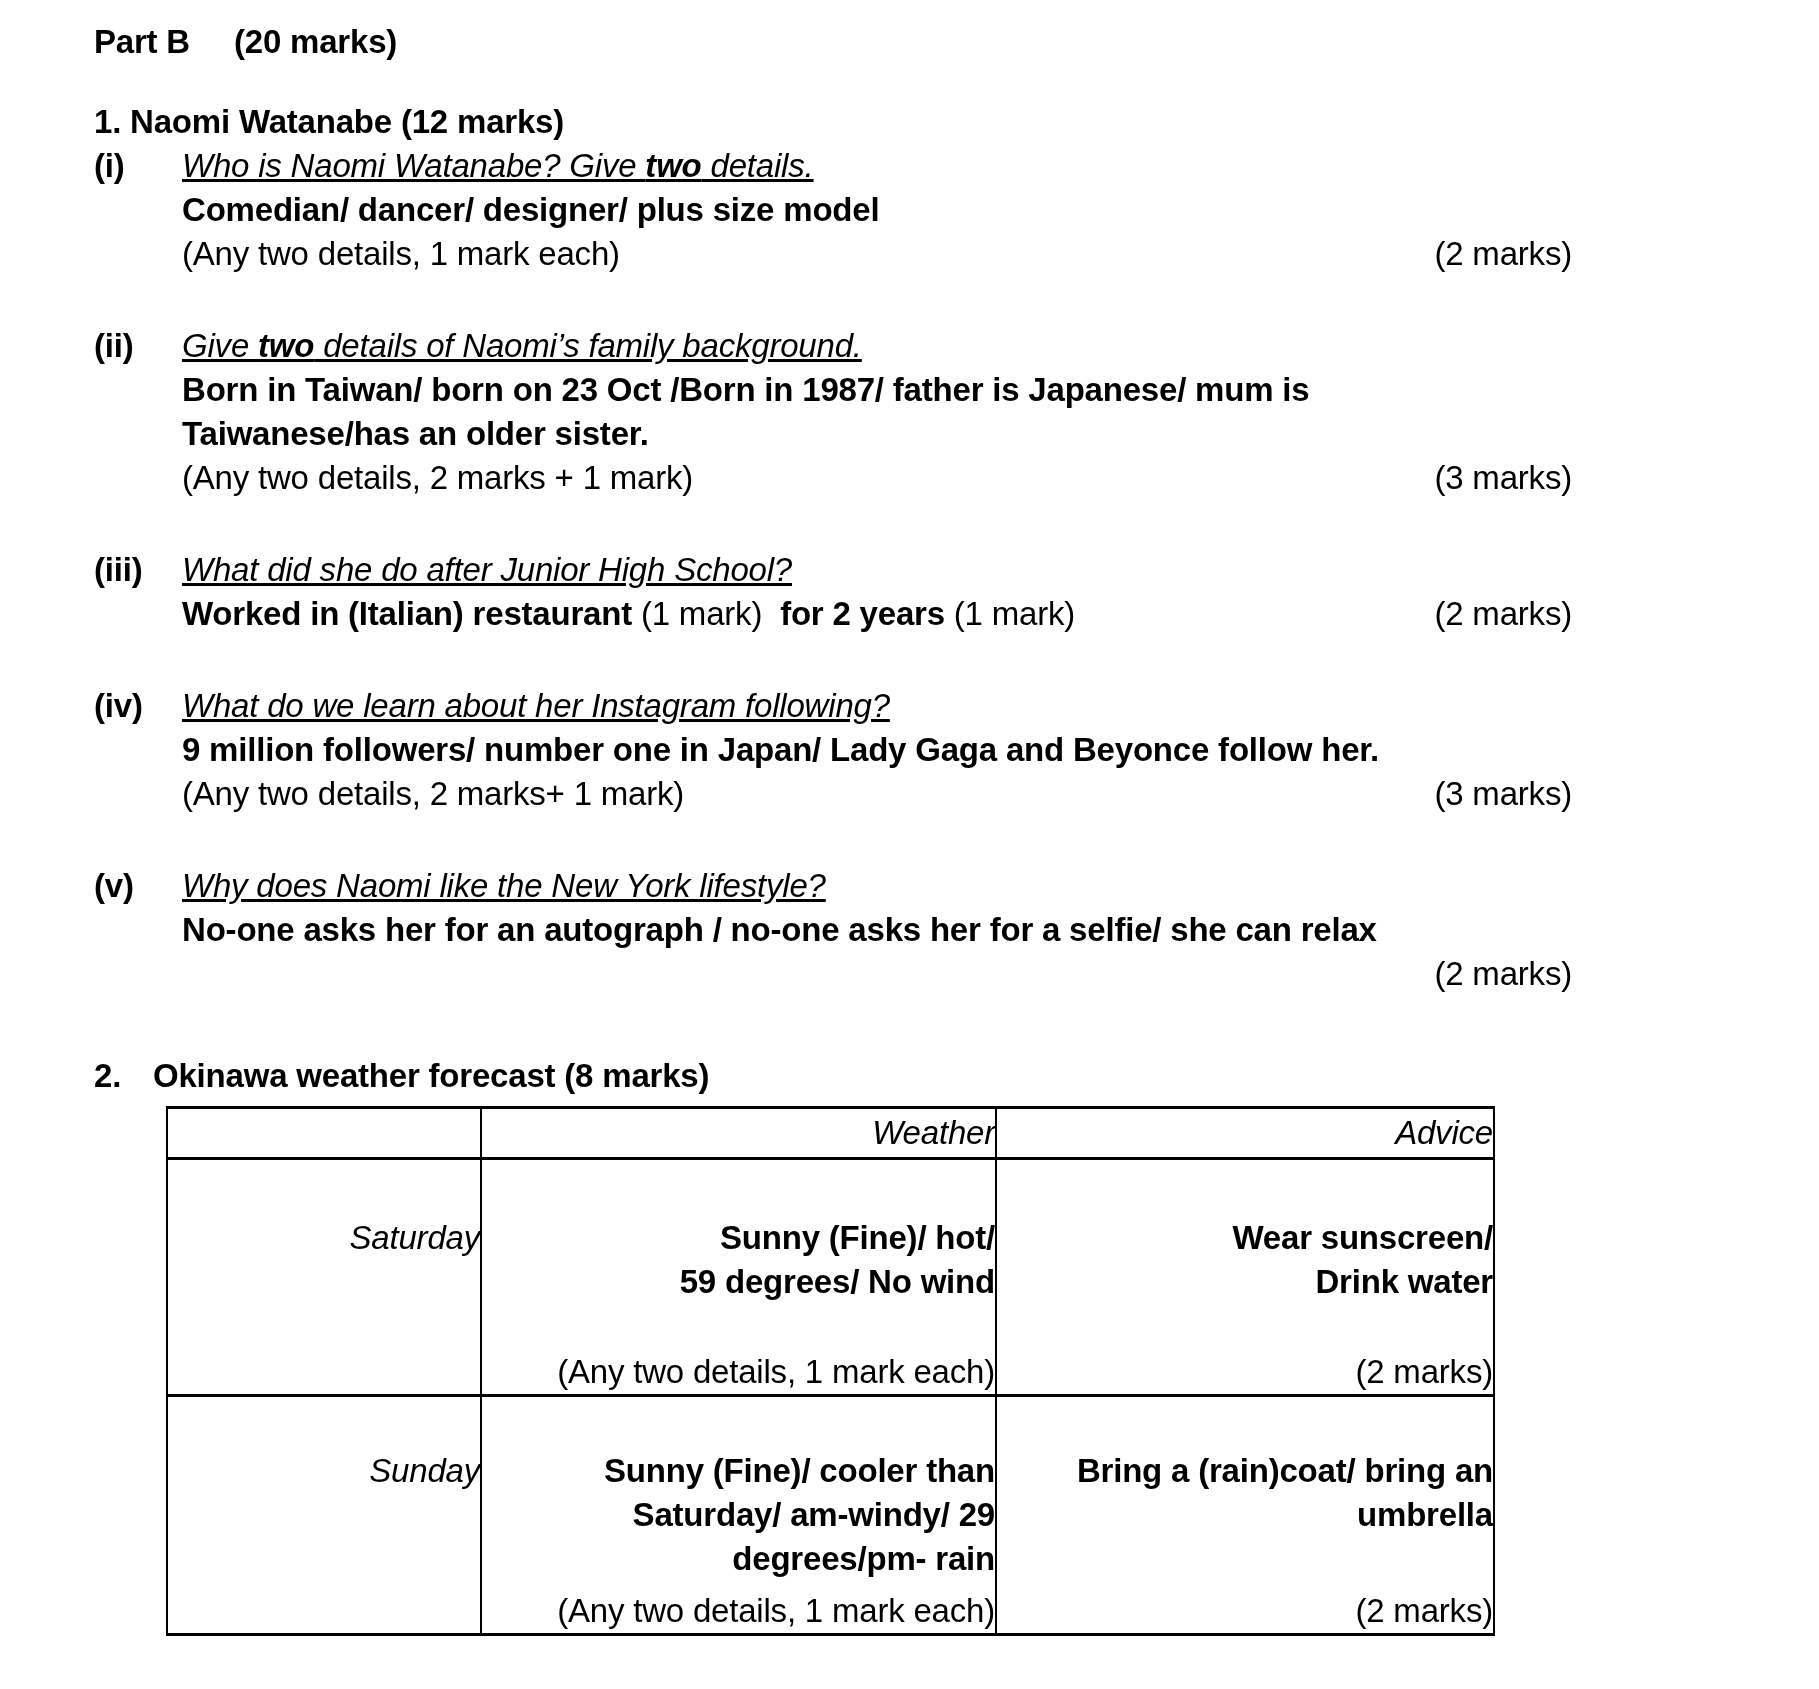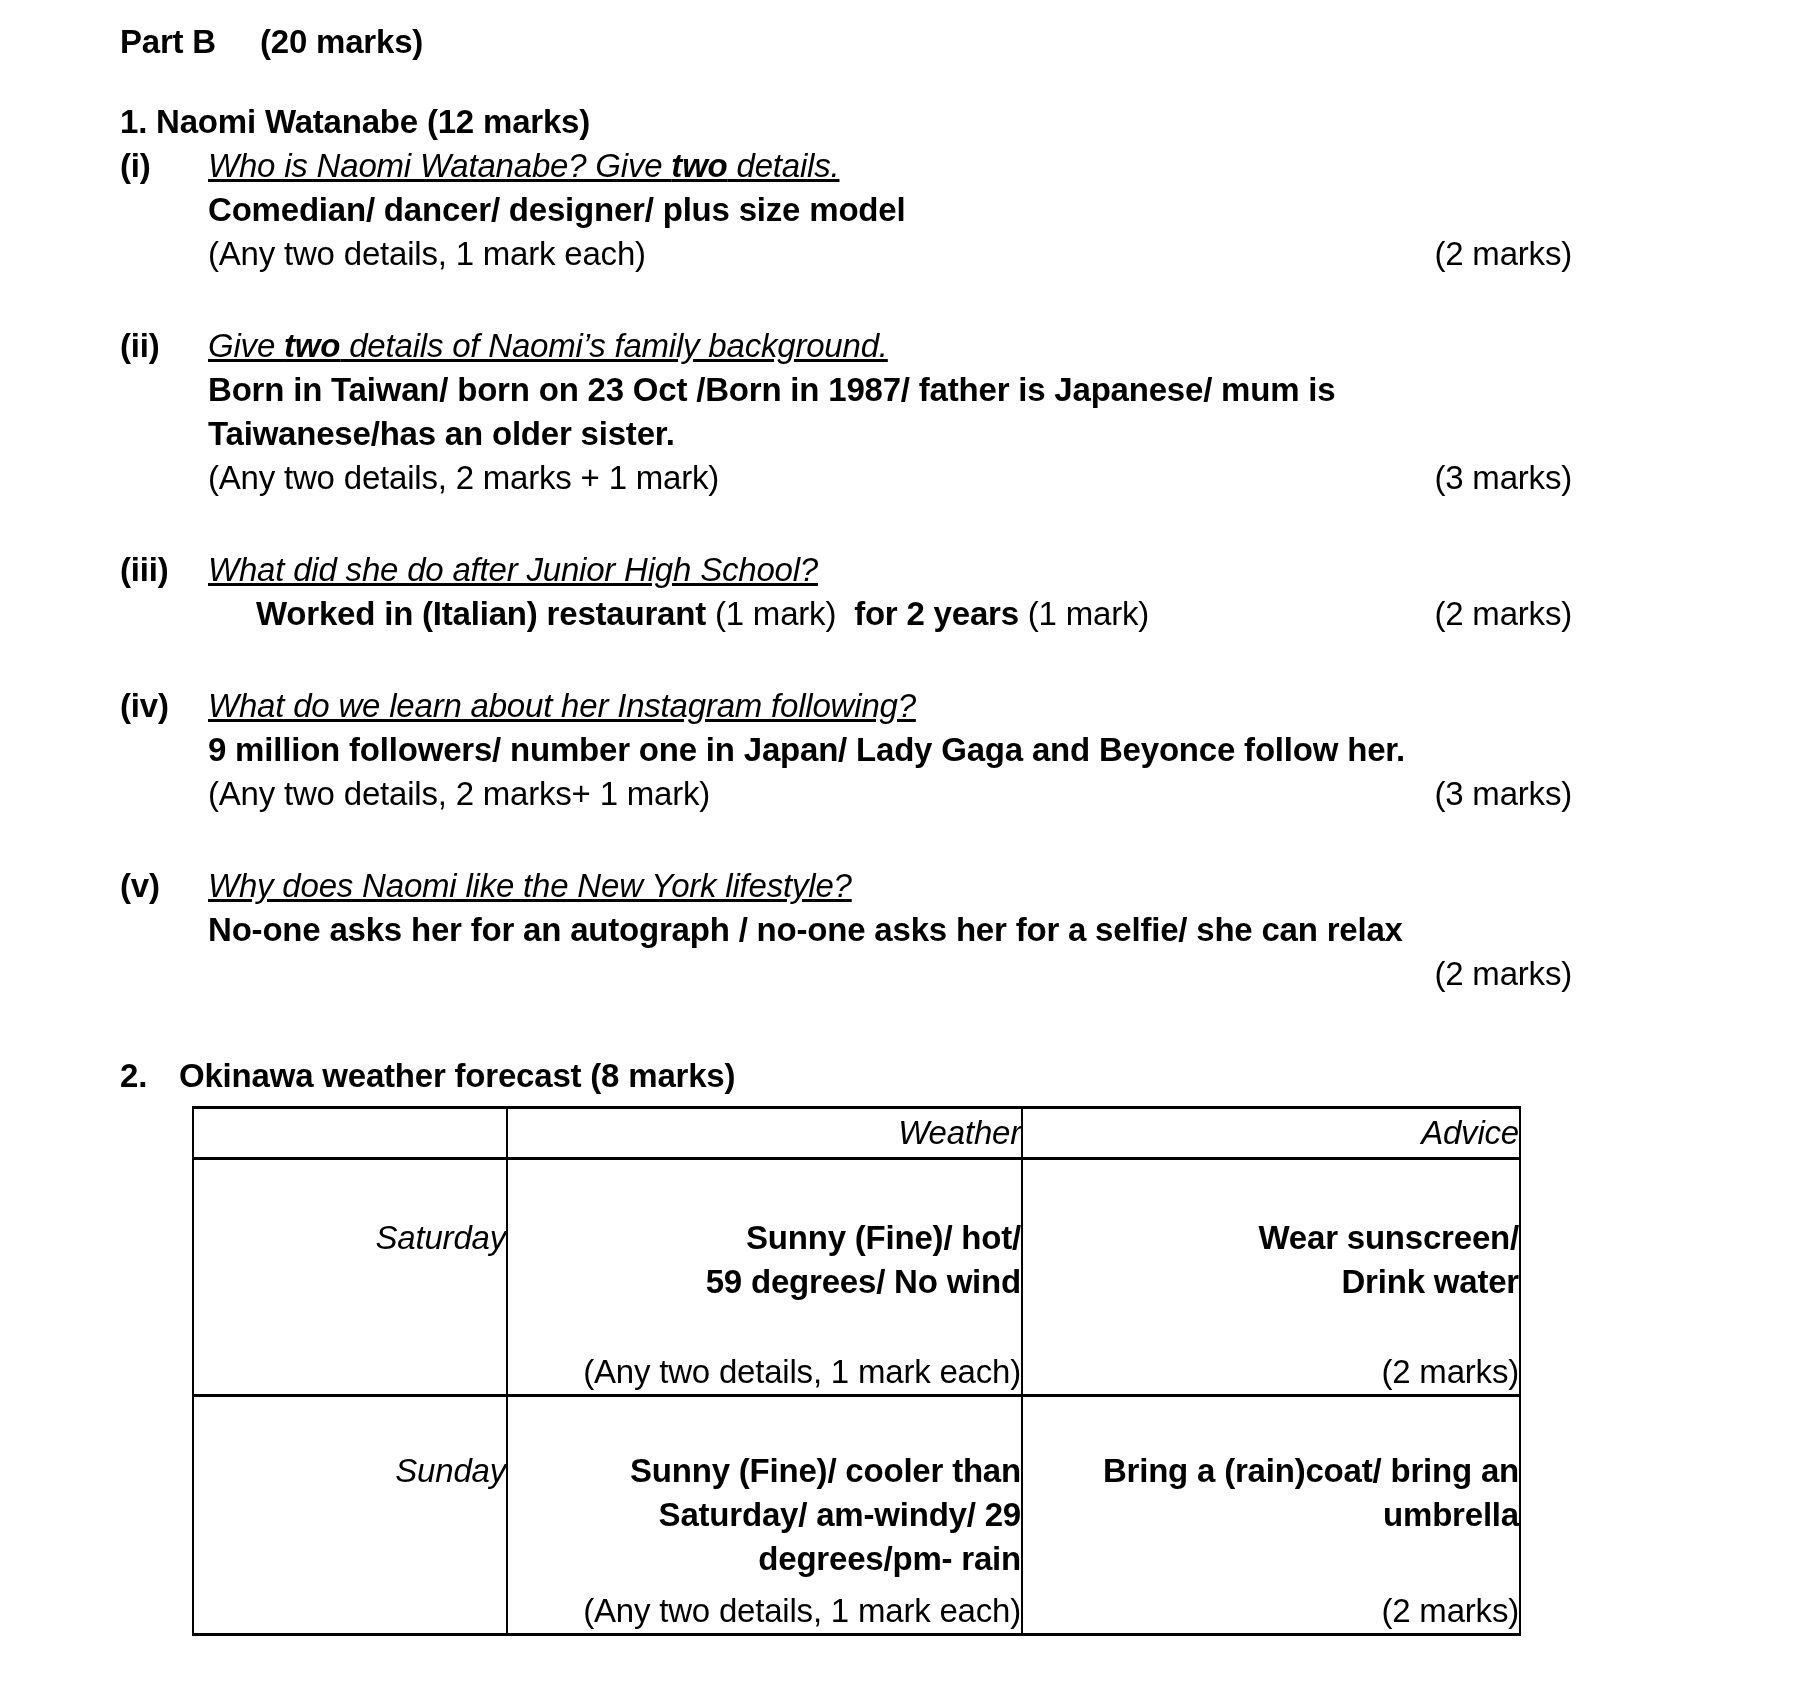--- a/index.html
+++ b/index.html
@@ -13,21 +13,21 @@
     overflow: hidden;
     color: #000000;
     font-family: "Liberation Sans", sans-serif;
     font-size: 33px;
     letter-spacing: -0.2px;
   }
   .page {
     box-sizing: border-box;
     width: 1819px;
     height: 1689px;
-    padding: 20px 247px 0 120px;
+    padding: 20px 247px 0 94px;
   }
   .b  { font-weight: bold; }
 
   
   .part-heading { line-height: 44px; font-weight: bold; }
   .part-heading .marks-gap { margin-left: 44px; }
 
   
   .s1-title { margin-top: 36px; line-height: 44px; font-weight: bold; }
 
@@ -40,21 +40,21 @@
     font-weight: bold;
     line-height: 44px;
   }
   .qbody { flex: 1 1 auto; min-width: 0; }
   .qtext { line-height: 44px; font-style: italic; text-decoration: underline; }
   .ans   { line-height: 44px; font-weight: bold; }
   .noteline { display: flex; line-height: 44px; }
   .noteline .marks { margin-left: auto; }
   .marksline { line-height: 44px; text-align: right; }
   .pre { white-space: pre-wrap; }
-  .ansline { display: flex; line-height: 44px; margin-left: 48px; }
+  .ansline { display: flex; line-height: 44px; }
   .ansline .marks { margin-left: auto; font-weight: normal; }
 
   
   .s2-heading { margin-top: 58px; line-height: 44px; font-weight: bold; display: flex; }
   .s2-num { width: 59px; flex: 0 0 59px; }
 
   
   table.wtable {
     border-collapse: collapse;
     table-layout: fixed;

